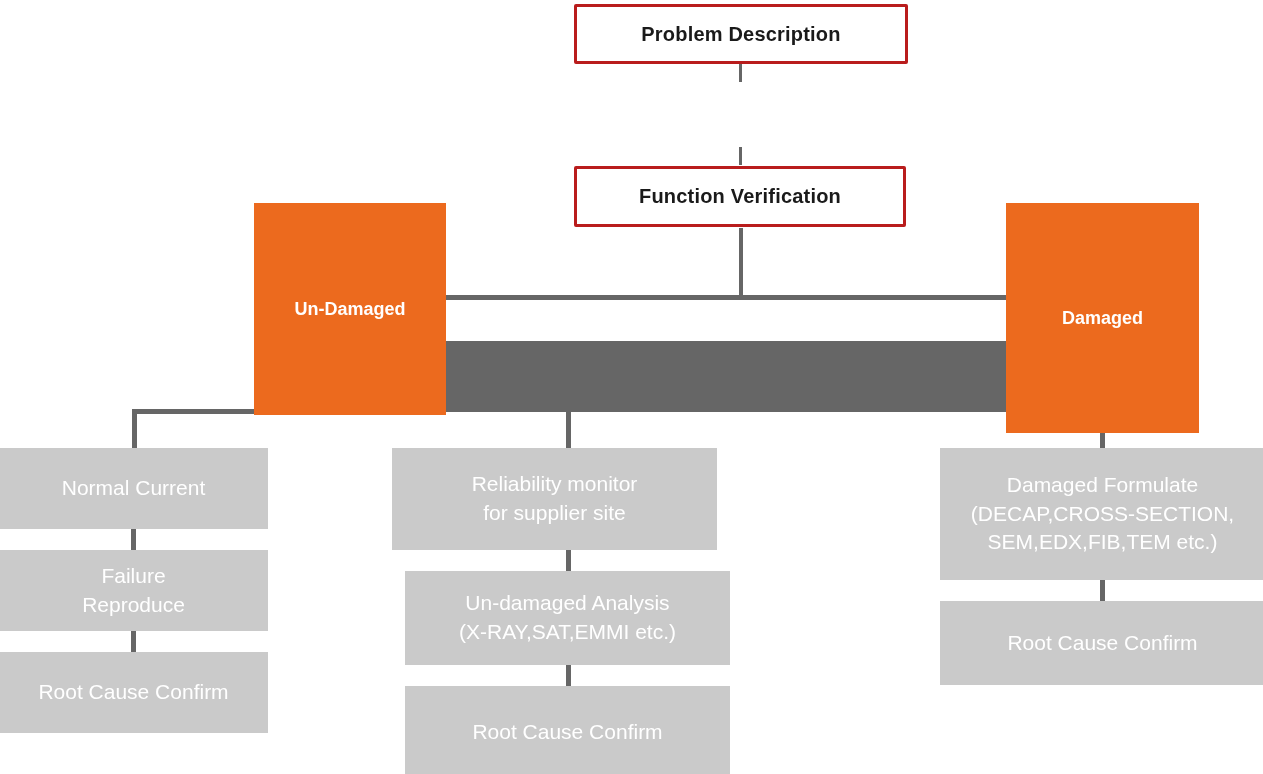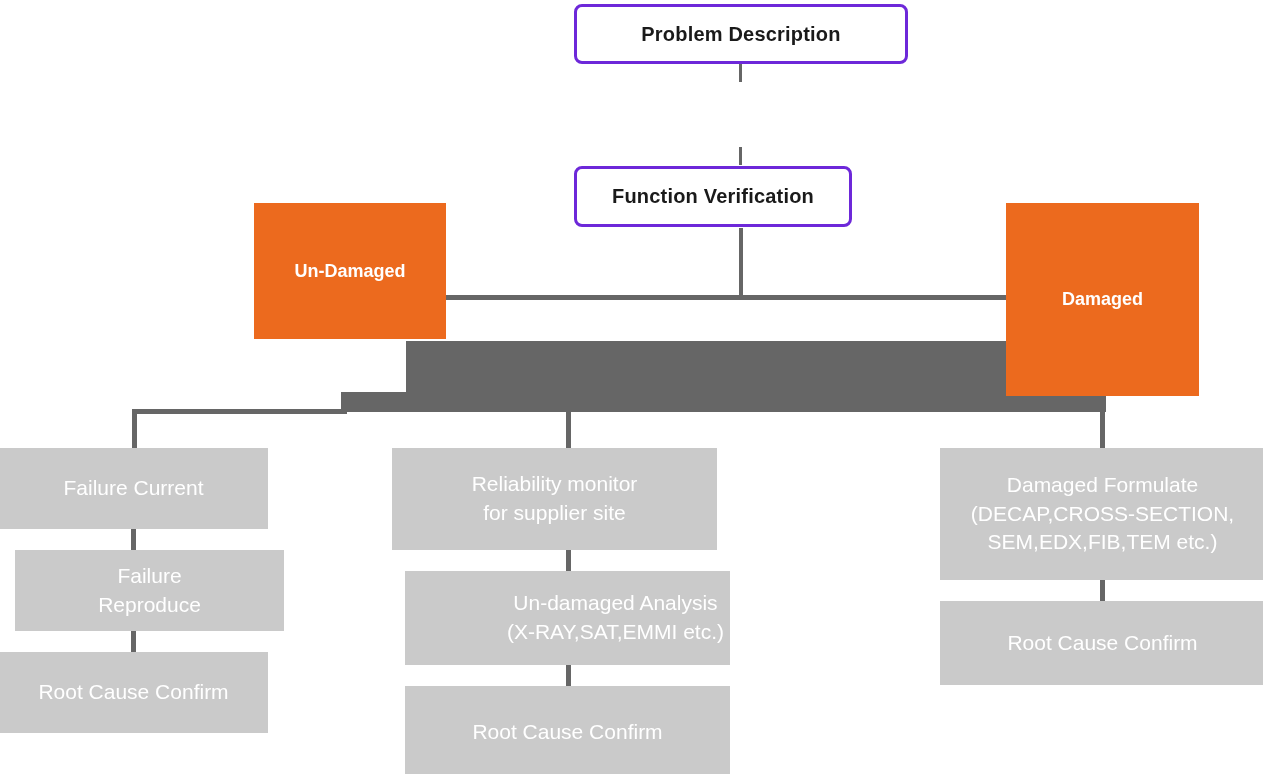--- a/index.html
+++ b/index.html
@@ -26,22 +26,22 @@
   }
   .conn-thick {
     position: absolute;
     background: #666666;
   }
 
   
   .obox {
     position: absolute;
     box-sizing: border-box;
-    border: 3px solid #6d28d9;
-    border-radius: 8px;
+    border: 3px solid #b91c1c;
+    border-radius: 2px;
     background: #ffffff;
     display: flex;
     align-items: center;
     justify-content: center;
     color: #1a1a1a;
     font-weight: bold;
     font-size: 20px;
     letter-spacing: 0.2px;
     text-align: center;
     z-index: 5;
@@ -114,51 +114,51 @@
   <div class="conn" style="left:566px; top:550px; width:5px; height:21px;"></div>
   <div class="conn" style="left:566px; top:665px; width:5px; height:21px;"></div>
 
   <div class="conn" style="left:1100px; top:580px; width:5px; height:21px;"></div>
 
   <div class="obox" style="left:574px; top:4px; width:334px; height:60px;">
     <span>Problem Description</span>
   </div>
 
 
-  <div class="obox" style="left:574px; top:166px; width:278px; height:61px;">
+  <div class="obox" style="left:574px; top:166px; width:332px; height:61px;">
     <span>Function Verification</span>
   </div>
 
-  <div class="sbox" style="left:254px; top:203px; width:192px; height:136px;">
+  <div class="sbox" style="left:254px; top:203px; width:192px; height:212px;">
     <span>Un-Damaged</span>
   </div>
 
-  <div class="sbox" style="left:1006px; top:203px; width:193px; height:193px;">
+  <div class="sbox" style="left:1006px; top:203px; width:193px; height:230px;">
     <span>Damaged</span>
   </div>
 
   <div class="gbox" style="left:-1px; top:448px; width:269px; height:81px;">
-    <span>Failure Current</span>
+    <span>Normal Current</span>
   </div>
 
-  <div class="gbox" style="left:-1px; top:550px; width:269px; height:81px;margin-left:16px;">
+  <div class="gbox" style="left:-1px; top:550px; width:269px; height:81px;">
     <span>Failure
 Reproduce</span>
   </div>
 
   <div class="gbox" style="left:-1px; top:652px; width:269px; height:81px;">
     <span>Root Cause Confirm</span>
   </div>
 
   <div class="gbox" style="left:392px; top:448px; width:325px; height:102px;">
     <span>Reliability monitor
 for supplier site</span>
   </div>
 
-  <div class="gbox" style="left:405px; top:571px; width:325px; height:94px;justify-content:flex-end;">
+  <div class="gbox" style="left:405px; top:571px; width:325px; height:94px;">
     <span>Un-damaged Analysis
 (X-RAY,SAT,EMMI etc.)</span>
   </div>
 
   <div class="gbox" style="left:405px; top:686px; width:325px; height:92px;">
     <span>Root Cause Confirm</span>
   </div>
 
   <div class="gbox" style="left:940px; top:448px; width:325px; height:132px;">
     <span>Damaged Formulate

